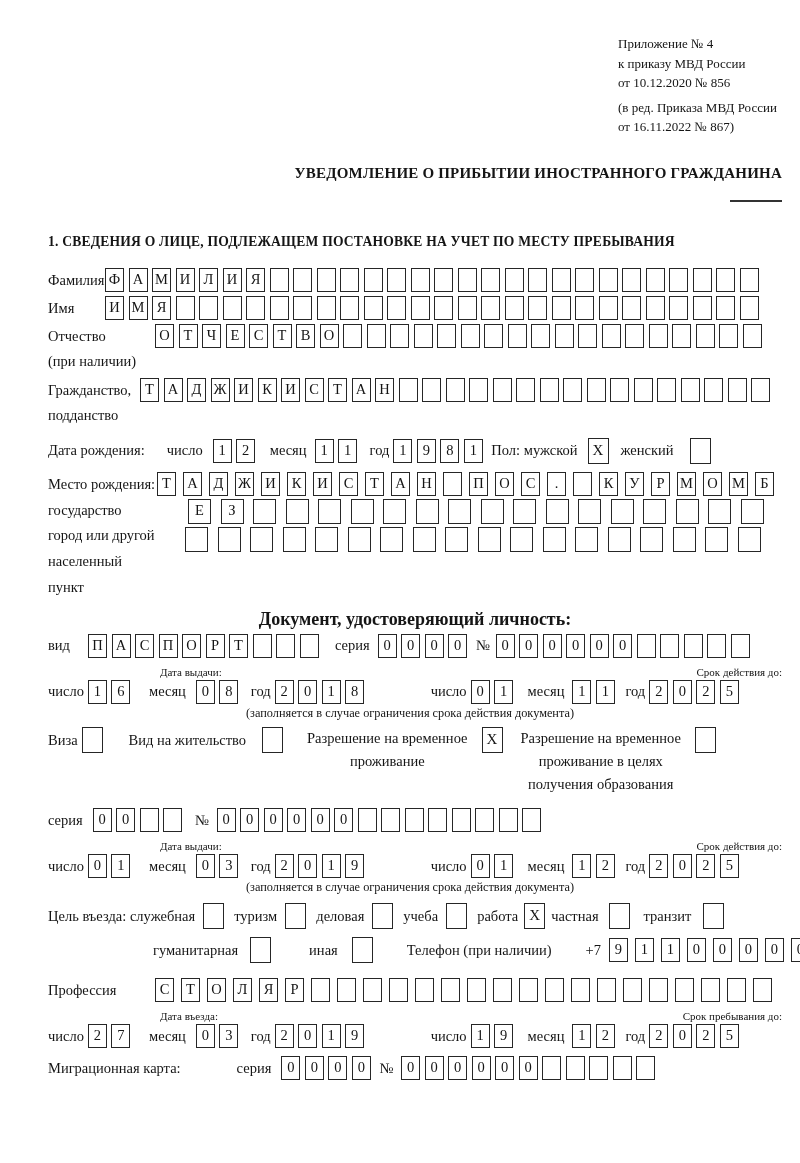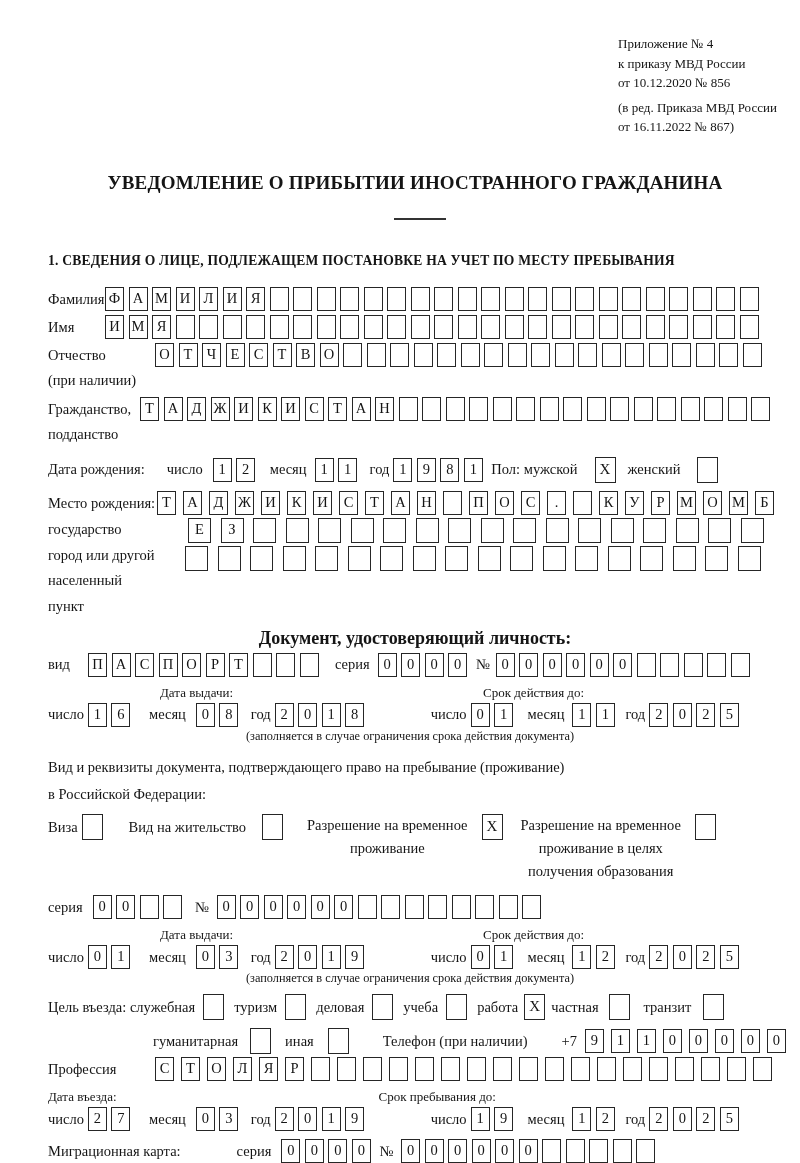--- a/index.html
+++ b/index.html
@@ -4,36 +4,36 @@
 <style>
   * { box-sizing: border-box; }
   html,body { margin:0; padding:0; background:#fff; }
   body { width:800px; height:1163px; font-family:"Liberation Serif", serif; color:#151515; }
   .page { width:800px; height:1163px; padding:34px 18px 0 48px; overflow:hidden; }
 
   .hdr { margin-left:570px; width:215px; font-size:13px; line-height:1.5; }
   .hdr-gap { height:5px; }
   .forma { text-align:right; padding-right:48px; font-weight:bold; font-size:15px; margin-top:20px; letter-spacing:.5px; }
 
-  .title { text-align:center; font-weight:bold; font-size:19px; line-height:1.65; margin-top:30px; letter-spacing:.2px; }
+  .title { text-align:right; font-weight:bold; font-size:15px; line-height:1.65; margin-top:24px; letter-spacing:.2px; }
   .blank-line { display:inline-block; width:52px; border-bottom:2px solid #333; height:12px; margin-left:10px; }
   .sec-heading { font-weight:bold; font-size:13.6px; margin-top:24px; letter-spacing:.2px; }
 
   .row { display:flex; align-items:center; margin-top:4px; font-size:14.5px; flex-wrap:nowrap; }
   .row-top { align-items:flex-start; }
   .lbl { flex:none; }
   .cells { display:flex; flex:none; }
   .cell { flex:none; width:19px; height:24px; border:1.6px solid #262626; margin-right:4.5px;
           text-align:center; font-size:14.5px; line-height:21px; }
   .cell-w { margin-right:7px; }
   .cell-x { width:23px; height:25px; margin-right:9.5px; }
   .chk { flex:none; display:inline-block; width:21px; height:26px; border:1.6px solid #262626;
          text-align:center; font-size:15px; line-height:23px; }
   .center-bold { text-align:center; font-weight:bold; font-size:18px; margin-top:8px; }
-  .dates-hdr { display:flex; font-size:13px; margin-top:8px; }
+  .dates-hdr { display:flex; font-size:11px; margin-top:8px;justify-content:space-between; }
   .note { text-align:center; font-size:12.3px; padding-right:10px; margin-top:2px; }
   .para { font-size:14.5px; line-height:1.85; margin-top:10px; }
   .cbx-label-col { text-align:center; line-height:1.6; }
   .stack > div { line-height:1.72; }
 </style>
 </head>
 <body>
 
 <div class="page">
 
@@ -205,21 +205,21 @@
         <span class="cell">1</span>
         <span class="cell">1</span>
       </span>
     <span class="lbl" style="margin-left:8px;margin-right:4px">год</span>
     <span class="cells">
         <span class="cell">1</span>
         <span class="cell">9</span>
         <span class="cell">8</span>
         <span class="cell">1</span>
       </span>
-    <span class="lbl" style="margin-left:4px;margin-right:17px">Пол: мужской</span>
+    <span class="lbl" style="margin-left:4px;margin-right:10px">Пол: мужской</span>
     <span class="chk">X</span>
     <span class="lbl" style="margin-left:12px;margin-right:16px">женский</span>
     <span class="chk"></span>
   </div>
 
   <div class="row row-top" style="margin-top:8px">
     <span class="lbl" style="width:109px;line-height:1.78">
       <div>Место рождения:</div>
       <div>государство</div>
       <div>город или другой</div>
@@ -369,24 +369,20 @@
     <span class="lbl" style="margin-left:6px;margin-right:4px">год</span>
     <span class="cells">
         <span class="cell">2</span>
         <span class="cell">0</span>
         <span class="cell">2</span>
         <span class="cell">5</span>
       </span>
   </div>
   <div class="note">(заполняется в случае ограничения срока действия документа)</div>
 
-  <div class="para">
-    <div>Вид и реквизиты документа, подтверждающего право на пребывание (проживание)</div>
-    <div>в Российской Федерации:</div>
-  </div>
 
   <div class="row row-top" style="margin-top:6px">
     <span class="lbl" style="margin-right:4px;line-height:26px">Виза</span>
     <span class="chk"></span>
     <span class="lbl" style="margin-left:26px;margin-right:16px;line-height:26px">Вид на жительство</span>
     <span class="chk"></span>
     <span class="cbx-label-col" style="margin-left:24px;margin-right:14px">
       <div>Разрешение на временное</div>
       <div>проживание</div>
     </span>
@@ -481,37 +477,37 @@
     <span class="chk">X</span>
     <span class="lbl" style="margin-left:6px;margin-right:10px">частная</span>
     <span class="chk"></span>
     <span class="lbl" style="margin-left:14px;margin-right:12px">транзит</span>
     <span class="chk"></span>
   </div>
 
   <div class="row" style="margin-top:8px">
     <span class="lbl" style="margin-left:105px;margin-right:12px">гуманитарная</span>
     <span class="chk"></span>
-    <span class="lbl" style="margin-left:14px;margin-right:14px">иная</span>
+    <span class="lbl" style="margin-left:38px;margin-right:14px">иная</span>
     <span class="chk"></span>
     <span class="lbl" style="margin-left:34px">Телефон (при наличии)</span>
     <span class="lbl" style="margin-left:34px;margin-right:8px">+7</span>
     <span class="cells">
         <span class="cell cell-w">9</span>
         <span class="cell cell-w">1</span>
         <span class="cell cell-w">1</span>
         <span class="cell cell-w">0</span>
         <span class="cell cell-w">0</span>
         <span class="cell cell-w">0</span>
         <span class="cell cell-w">0</span>
         <span class="cell cell-w">0</span>
       </span>
   </div>
 
-  <div class="row" style="margin-top:3px">
+  <div class="row" style="margin-top:15px">
     <span class="lbl" style="width:107px">Профессия</span>
     <span class="cells">
         <span class="cell cell-w">С</span>
         <span class="cell cell-w">Т</span>
         <span class="cell cell-w">О</span>
         <span class="cell cell-w">Л</span>
         <span class="cell cell-w">Я</span>
         <span class="cell cell-w">Р</span>
         <span class="cell cell-w"></span>
         <span class="cell cell-w"></span>
@@ -528,21 +524,21 @@
         <span class="cell cell-w"></span>
         <span class="cell cell-w"></span>
         <span class="cell cell-w"></span>
         <span class="cell cell-w"></span>
         <span class="cell cell-w"></span>
         <span class="cell cell-w"></span>
       </span>
   </div>
 
   <div class="dates-hdr">
-    <span style="">Дата въезда:</span>
+    <span style="margin-left:112px">Дата въезда:</span>
     <span style="margin-left:262px">Срок пребывания до:</span>
   </div>
   <div class="row" style="margin-top:2px">
     <span class="lbl" style="margin-right:4px">число</span>
     <span class="cells">
         <span class="cell">2</span>
         <span class="cell">7</span>
       </span>
     <span class="lbl" style="margin-left:14px;margin-right:10px">месяц</span>
     <span class="cells">

